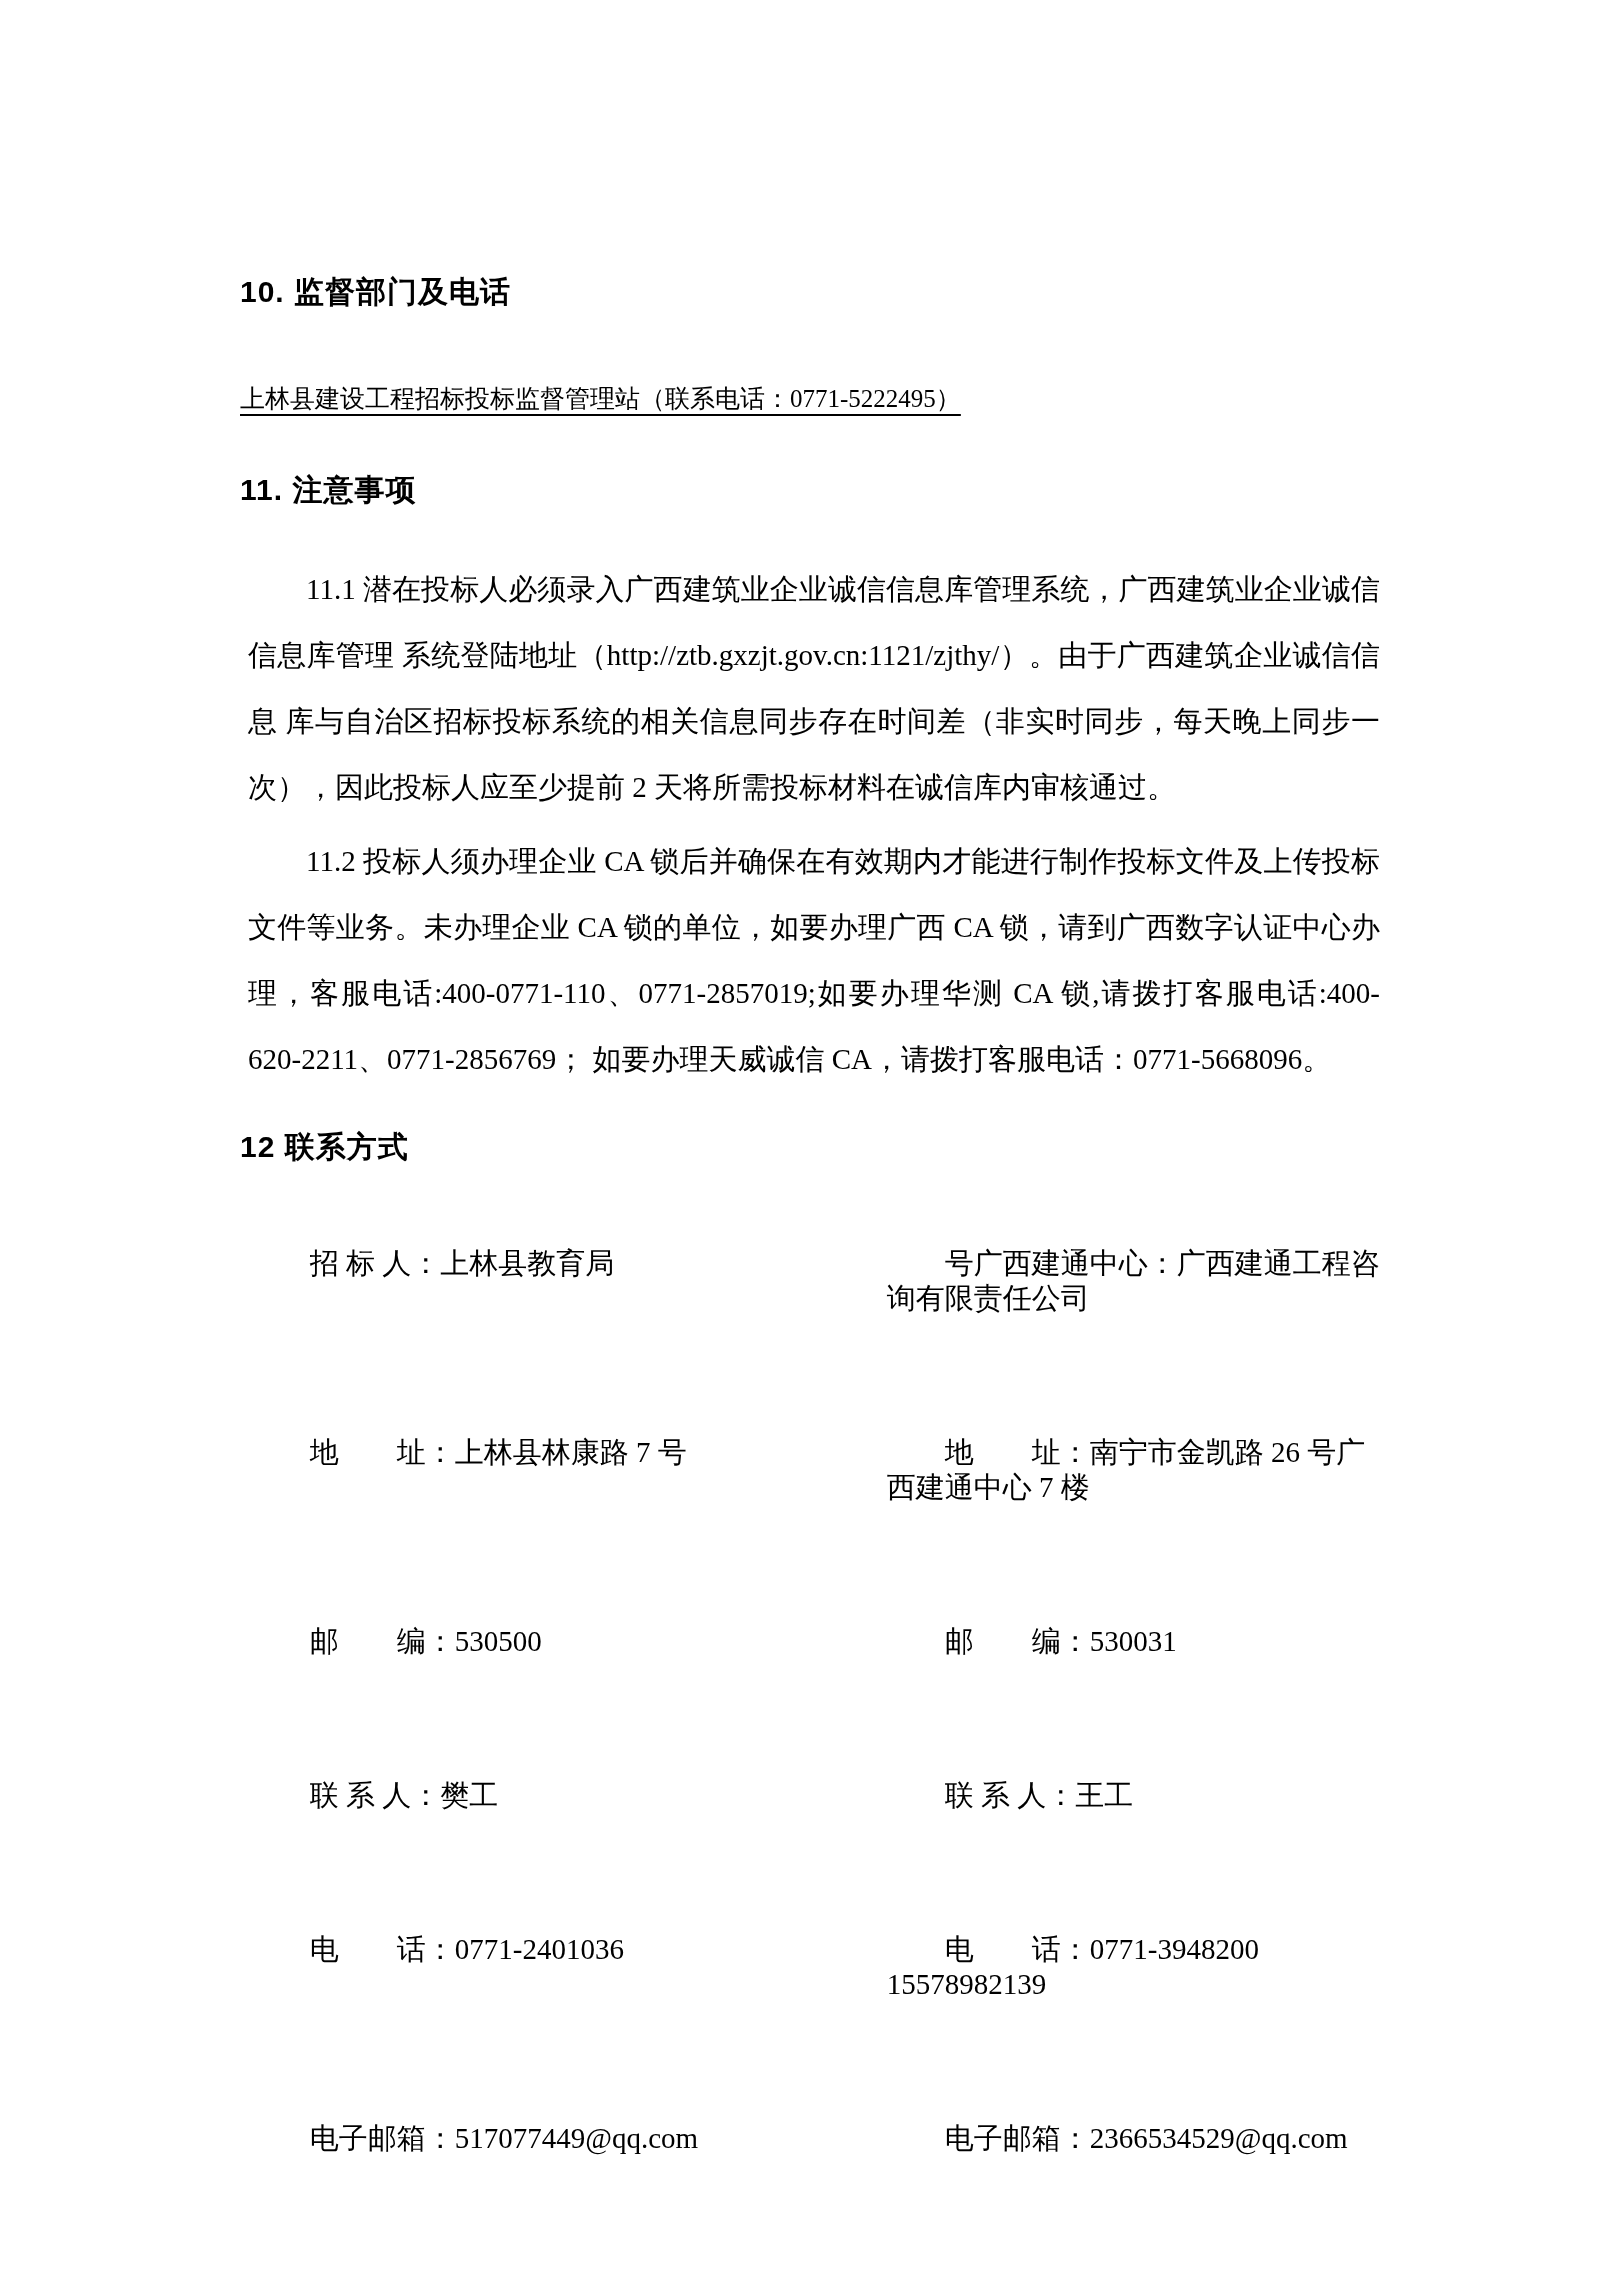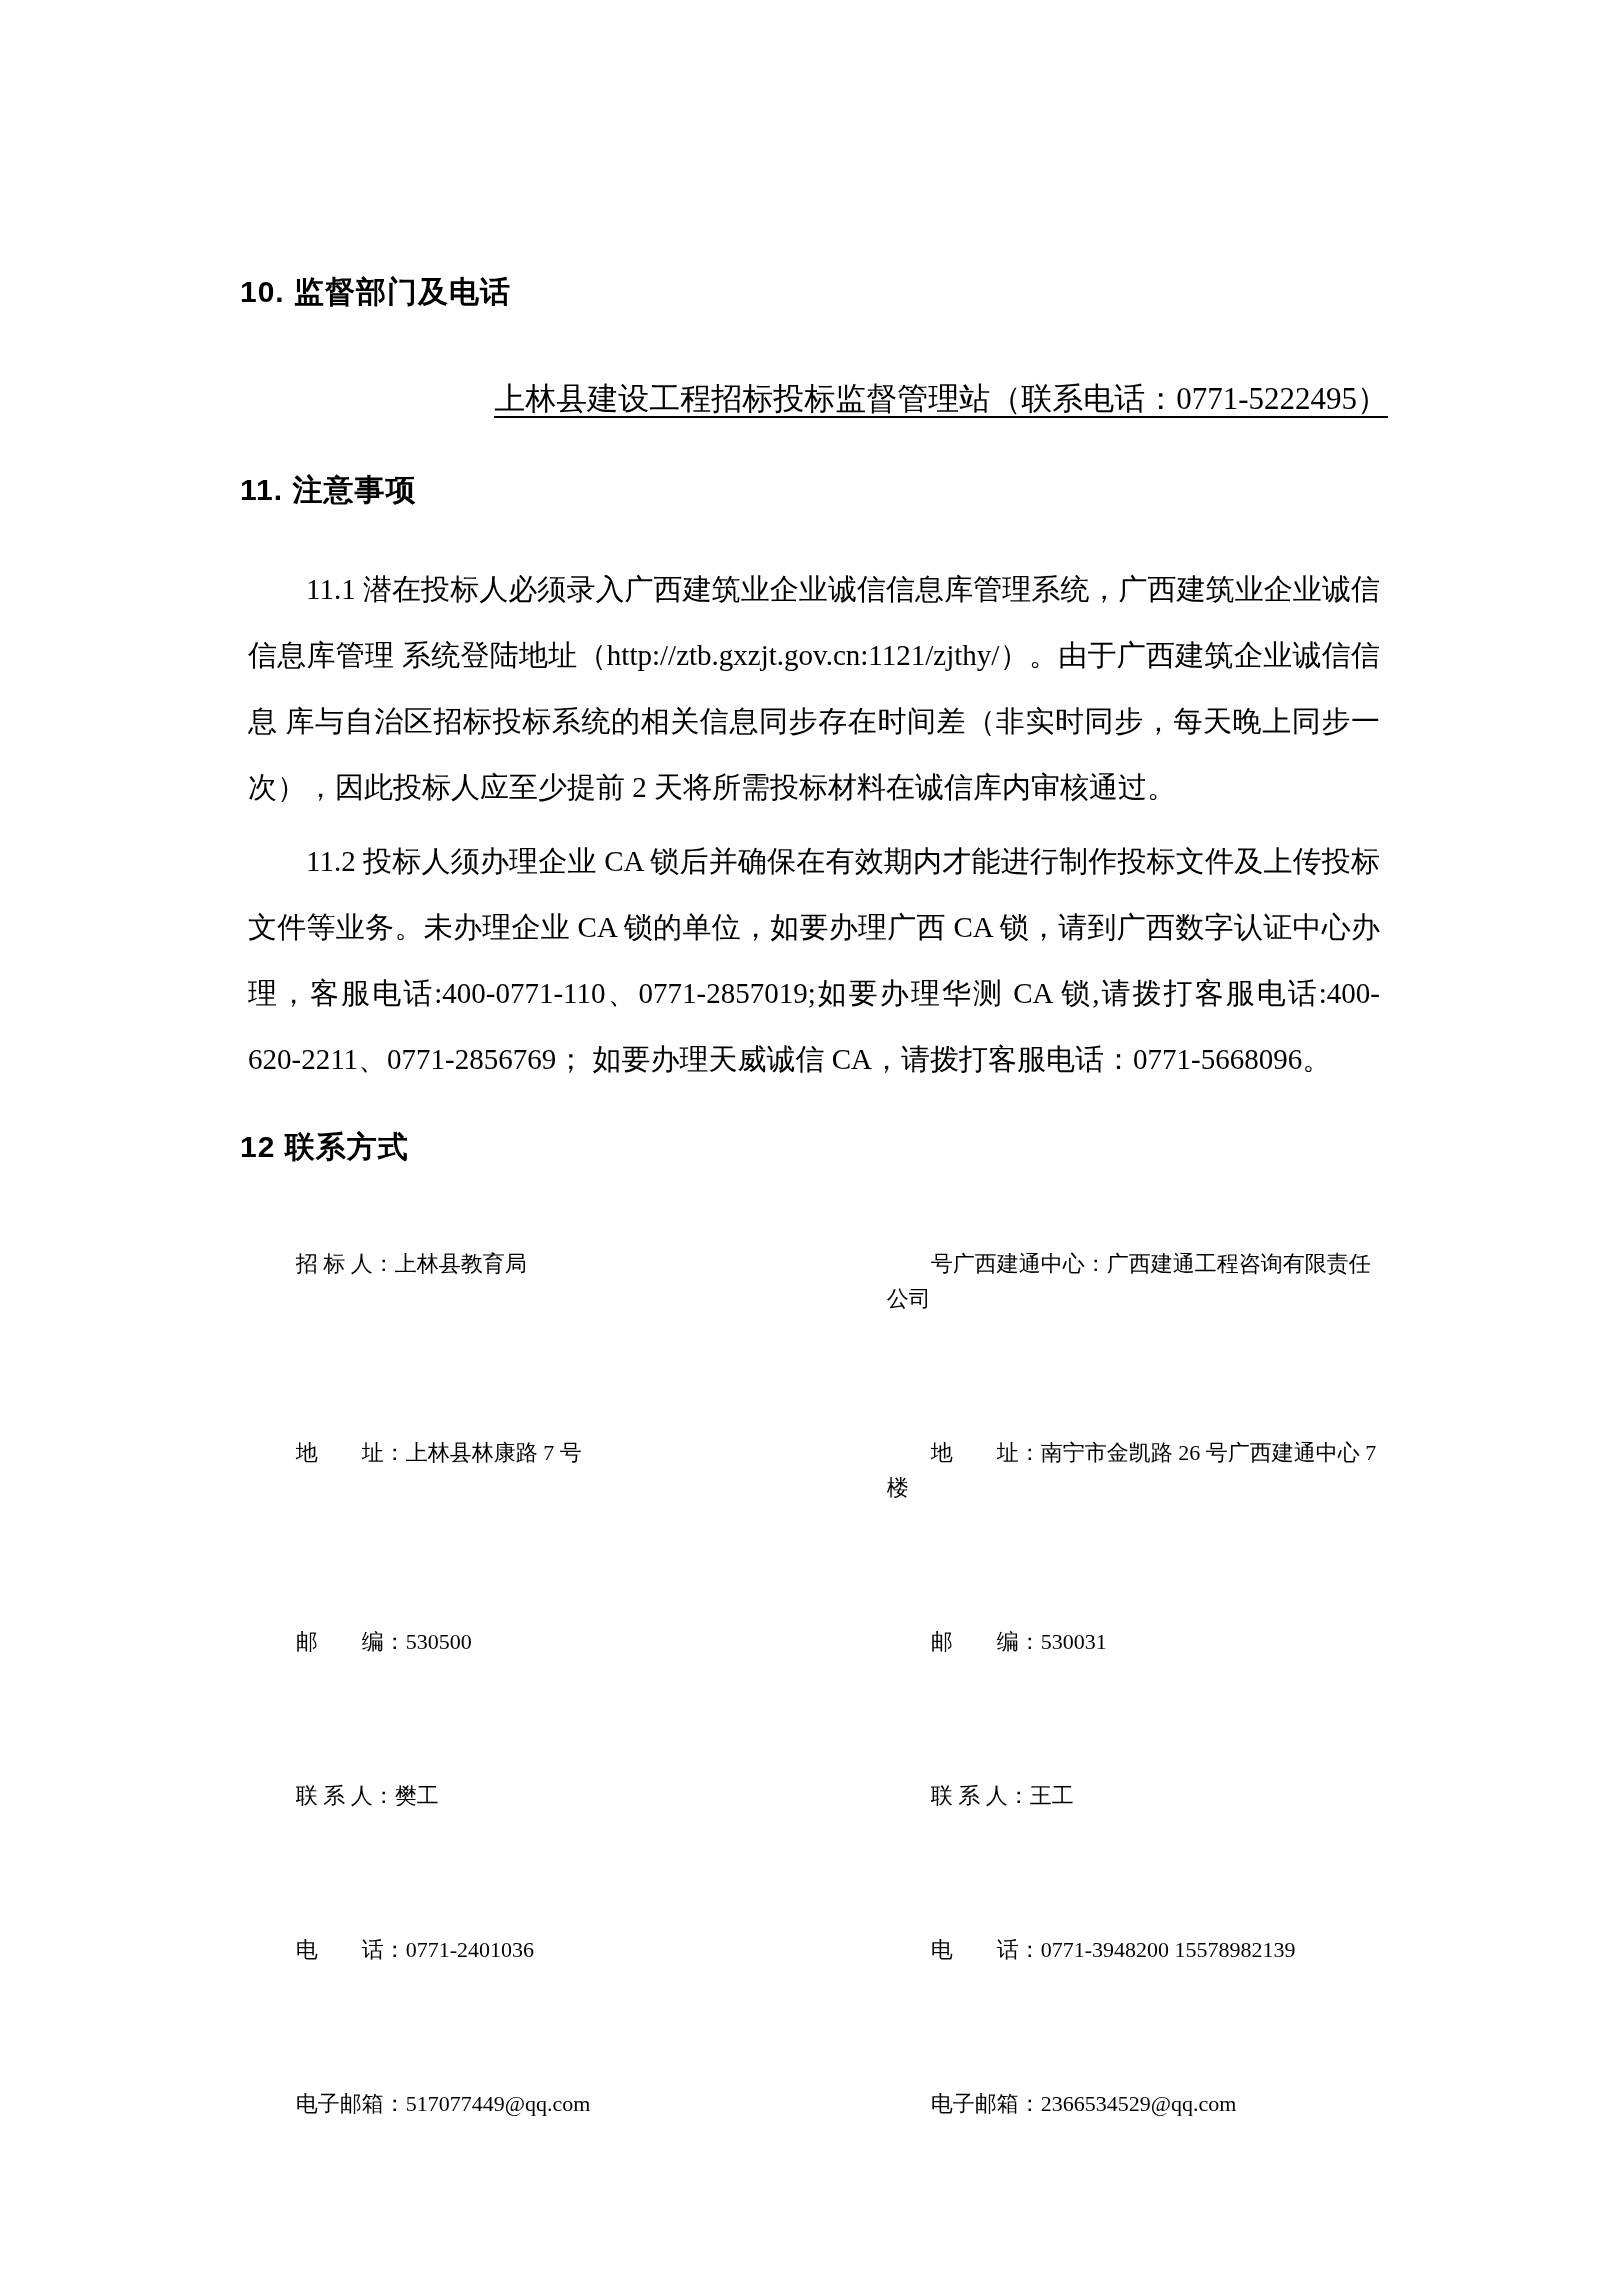--- a/index.html
+++ b/index.html
@@ -25,47 +25,46 @@
     font-family: "Liberation Sans", "DejaVu Sans", sans-serif;
     font-weight: 700;
     font-size: 30px;
     line-height: 35px;
     letter-spacing: 1px;
     white-space: pre-wrap;
   }
   .h10 { margin: 0; }
   .supervision-line {
     margin-top: 71px;
-    font-size: 31px;
+    font-size: 25px;
     line-height: 37px;
     text-decoration: underline;
     text-underline-offset: 6.9px;
     text-decoration-thickness: 2px;
     white-space: pre-wrap;
-    text-align: right;
   }
   .h11 { margin-top: 55px; }
   .notice-para {
     margin: 8px;
     margin-top: 0;
     font-size: 29px;
     line-height: 66px;
     text-align: justify;
     text-indent: 2em;
     white-space: pre-wrap;
   }
   .notice-block { margin-top: 49px; }
   .h12 { margin-top: 37px; }
   .contact-table {
     margin-top: 47px;
     padding-left: 11.8px;
   }
   .contact-row {
     display: flex;
-    font-size: 22px;
+    font-size: 29px;
     line-height: 35px;
     margin-bottom: 49px;
     white-space: pre-wrap;
   }
   .contact-cell-left {
     width: 635px;
     flex: 0 0 635px;
   }
   .contact-cell-right {
     flex: 1 1 auto;

